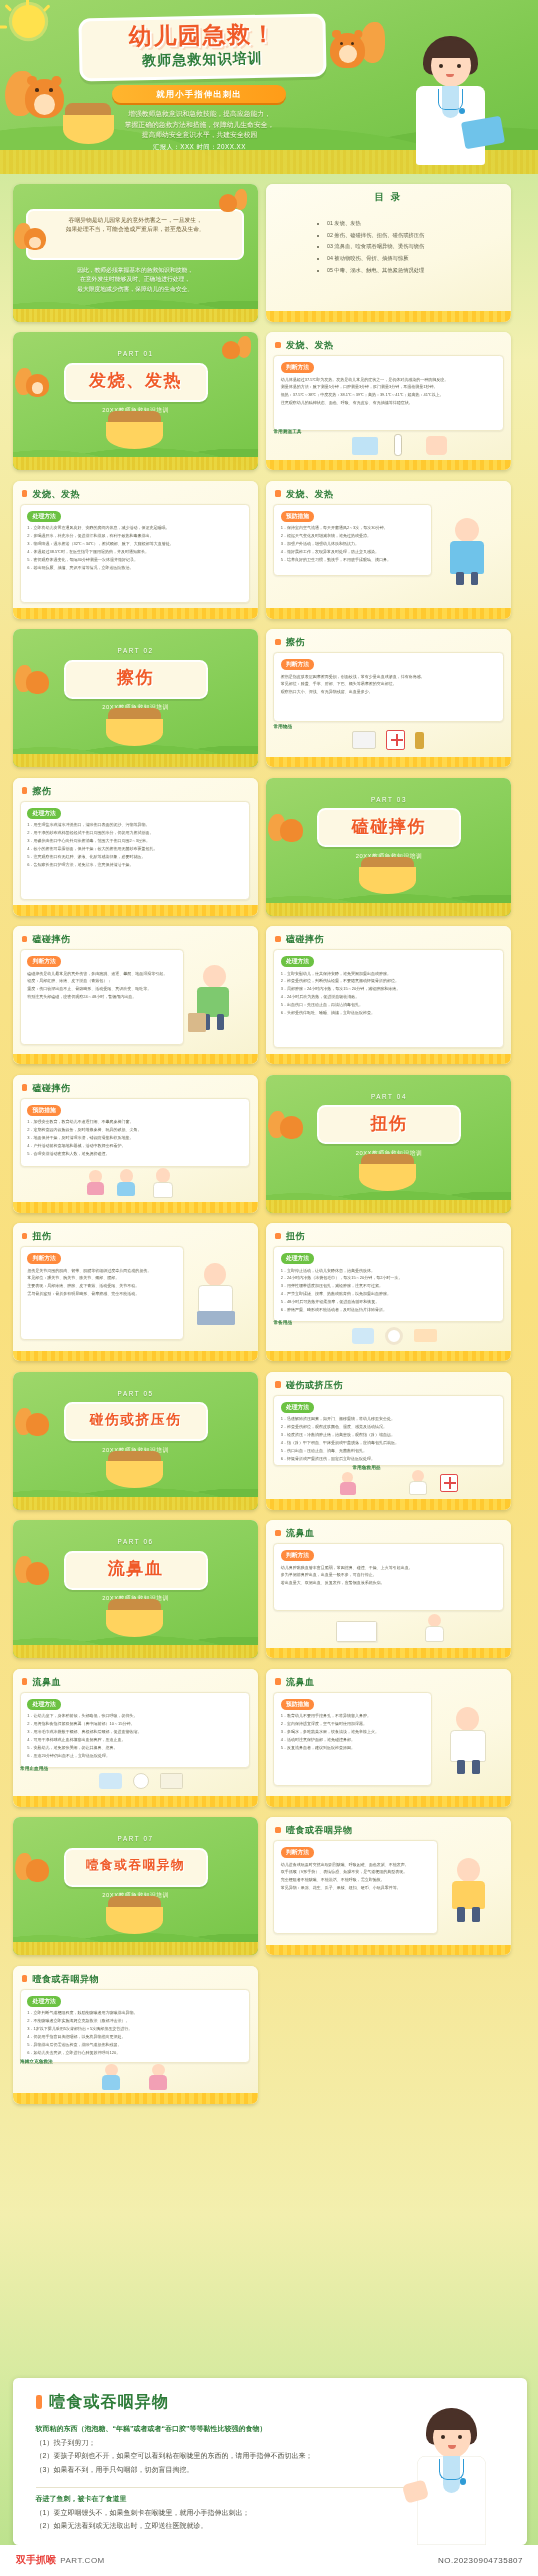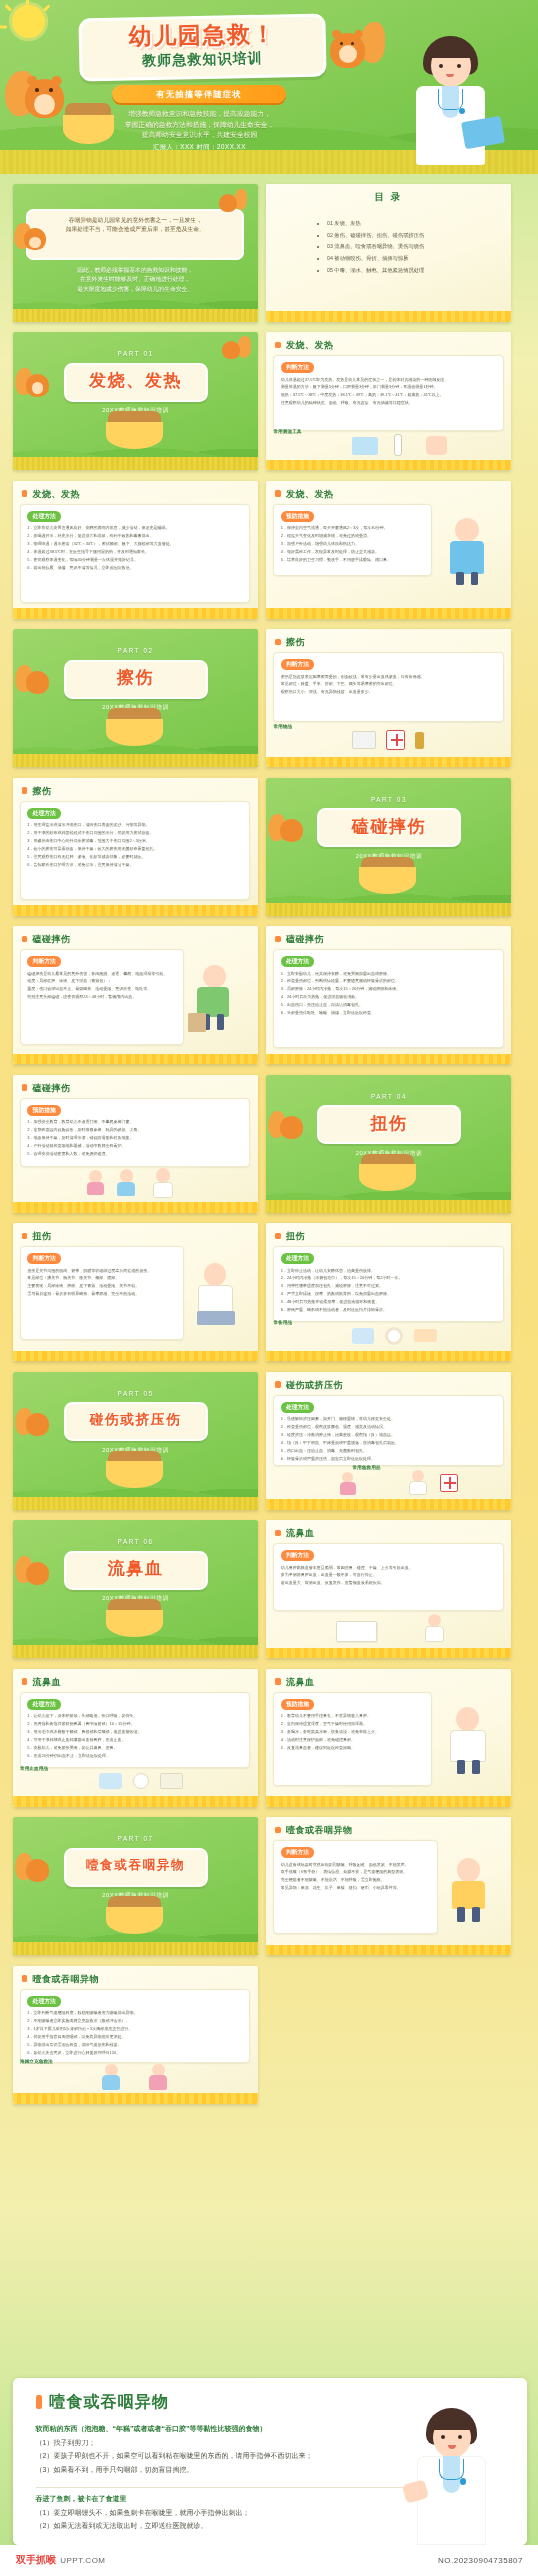--- a/index.html
+++ b/index.html
@@ -104,21 +104,21 @@
   .slides {
     position: absolute; left: 0; top: 174px; width: 539px;
     padding: 9.5px 12.6px 0 12.6px;
     display: grid;
     grid-template-columns: repeat(2, 245px);
     gap: 10.5px 8.4px;
   }
   .slide {
     position: relative;
     width: 245px; height: 138px;
-    border-radius: 2px;
+    border-radius: 7px;
     overflow: hidden;
     box-shadow: 0 1.1px 3.2px rgba(60,70,30,.18);
     background: #fdfbe9;
   }
   
   .sl-bg-green {
     position:absolute; inset:0;
     background: linear-gradient(160deg,#9ed76a 0%, #8bd05c 45%, #76c546 100%);
   }
   .sl-bg-cream {
@@ -306,21 +306,21 @@
       <div class="sq-belly" style="position:absolute;left:11.6px;top:26px;width:18px;height:18px;"></div>
       <div class="sq-ear" style="position:absolute;left:5.3px;top:10.5px;width:8.4px;height:8.4px;"></div>
       <div class="sq-ear" style="position:absolute;left:27px;top:10.5px;width:8.4px;height:8.4px;transform:rotate(90deg);"></div>
       <div class="sq-eye" style="position:absolute;left:12.6px;top:23px;width:3.2px;height:3.2px;"></div>
       <div class="sq-eye" style="position:absolute;left:24px;top:23px;width:3.2px;height:3.2px;"></div>
     </div>
 
     <div class="hero-title-plate"></div>
     <div class="hero-title">幼儿园急救！</div>
     <div class="hero-sub">教师急救知识培训</div>
-    <div class="hero-ribbon">有无抽搐等伴随症状</div>
+    <div class="hero-ribbon">就用小手指伸出刺出</div>
     <div class="hero-lines" style="white-space:pre-line;">增强教师急救意识和急救技能，提高应急能力，
 掌握正确的急救方法和措施，保障幼儿生命安全，
 提高师幼安全意识水平，共建安全校园</div>
     <div class="hero-date">汇报人：XXX   时间：20XX.XX</div>
 
     <div class="doctor" style="left:400px;top:30.5px;width:110px;height:138px;">
       <div class="d-hair" style="position:absolute;left:23px;top:5.3px;width:55px;height:39px;border-radius:27px 27px 10.5px 10.5px;"></div>
       <div class="d-head" style="position:absolute;left:30.5px;top:13.7px;width:40px;height:43px;"></div>
       <div class="d-hair" style="position:absolute;left:26px;top:9.5px;width:48px;height:18px;border-radius:24px 24px 0 0;"></div>
       <div style="position:absolute;left:39px;top:33px;width:4.2px;height:4.2px;border-radius:50%;background:#3a2a20;"></div>
@@ -886,19 +886,19 @@
       <div style="position:absolute;left:47px;top:53px;width:17px;height:37px;background:#bfe3f6;border-radius:0 0 8.4px 8.4px;"></div>
       <div style="position:absolute;left:43px;top:56px;width:25px;height:21px;border:1.6px solid #2f9bd6;border-top:none;border-radius:0 0 8.4px 8.4px;"></div>
       <div style="position:absolute;left:64px;top:75px;width:6.8px;height:6.8px;border-radius:50%;background:#2f9bd6;"></div>
       <div style="position:absolute;left:8.4px;top:79px;width:23px;height:19px;background:#ffd9bf;border-radius:5.3px;transform:rotate(-16deg);"></div>
     </div>
   </div>
 
   <div class="footer">
     <div class="footer-left">
       <span class="footer-logo">双手抓喉</span>
-      <span class="footer-dom">UPPT.COM</span>
+      <span class="footer-dom">PART.COM</span>
     </div>
     <div class="footer-no">NO.20230904735807</div>
   </div>
 
 </div>
 
 
 </body></html>

